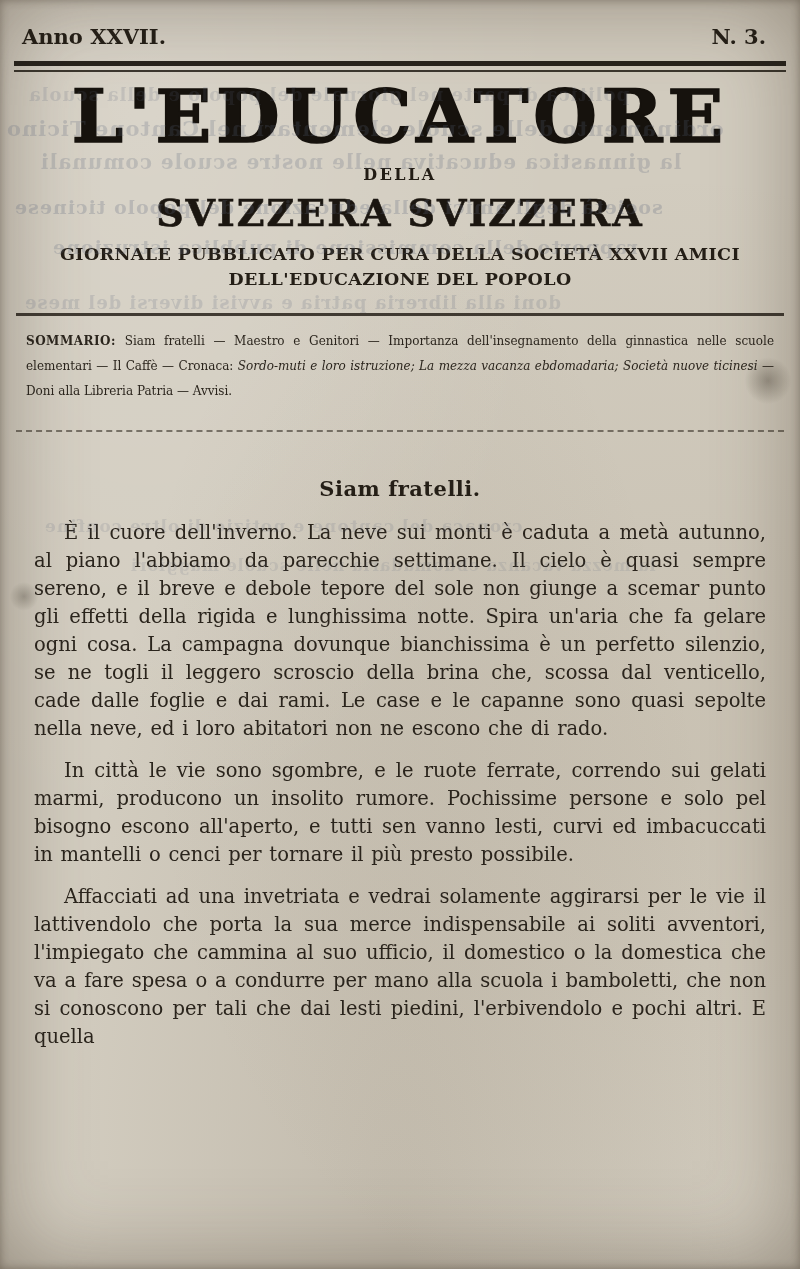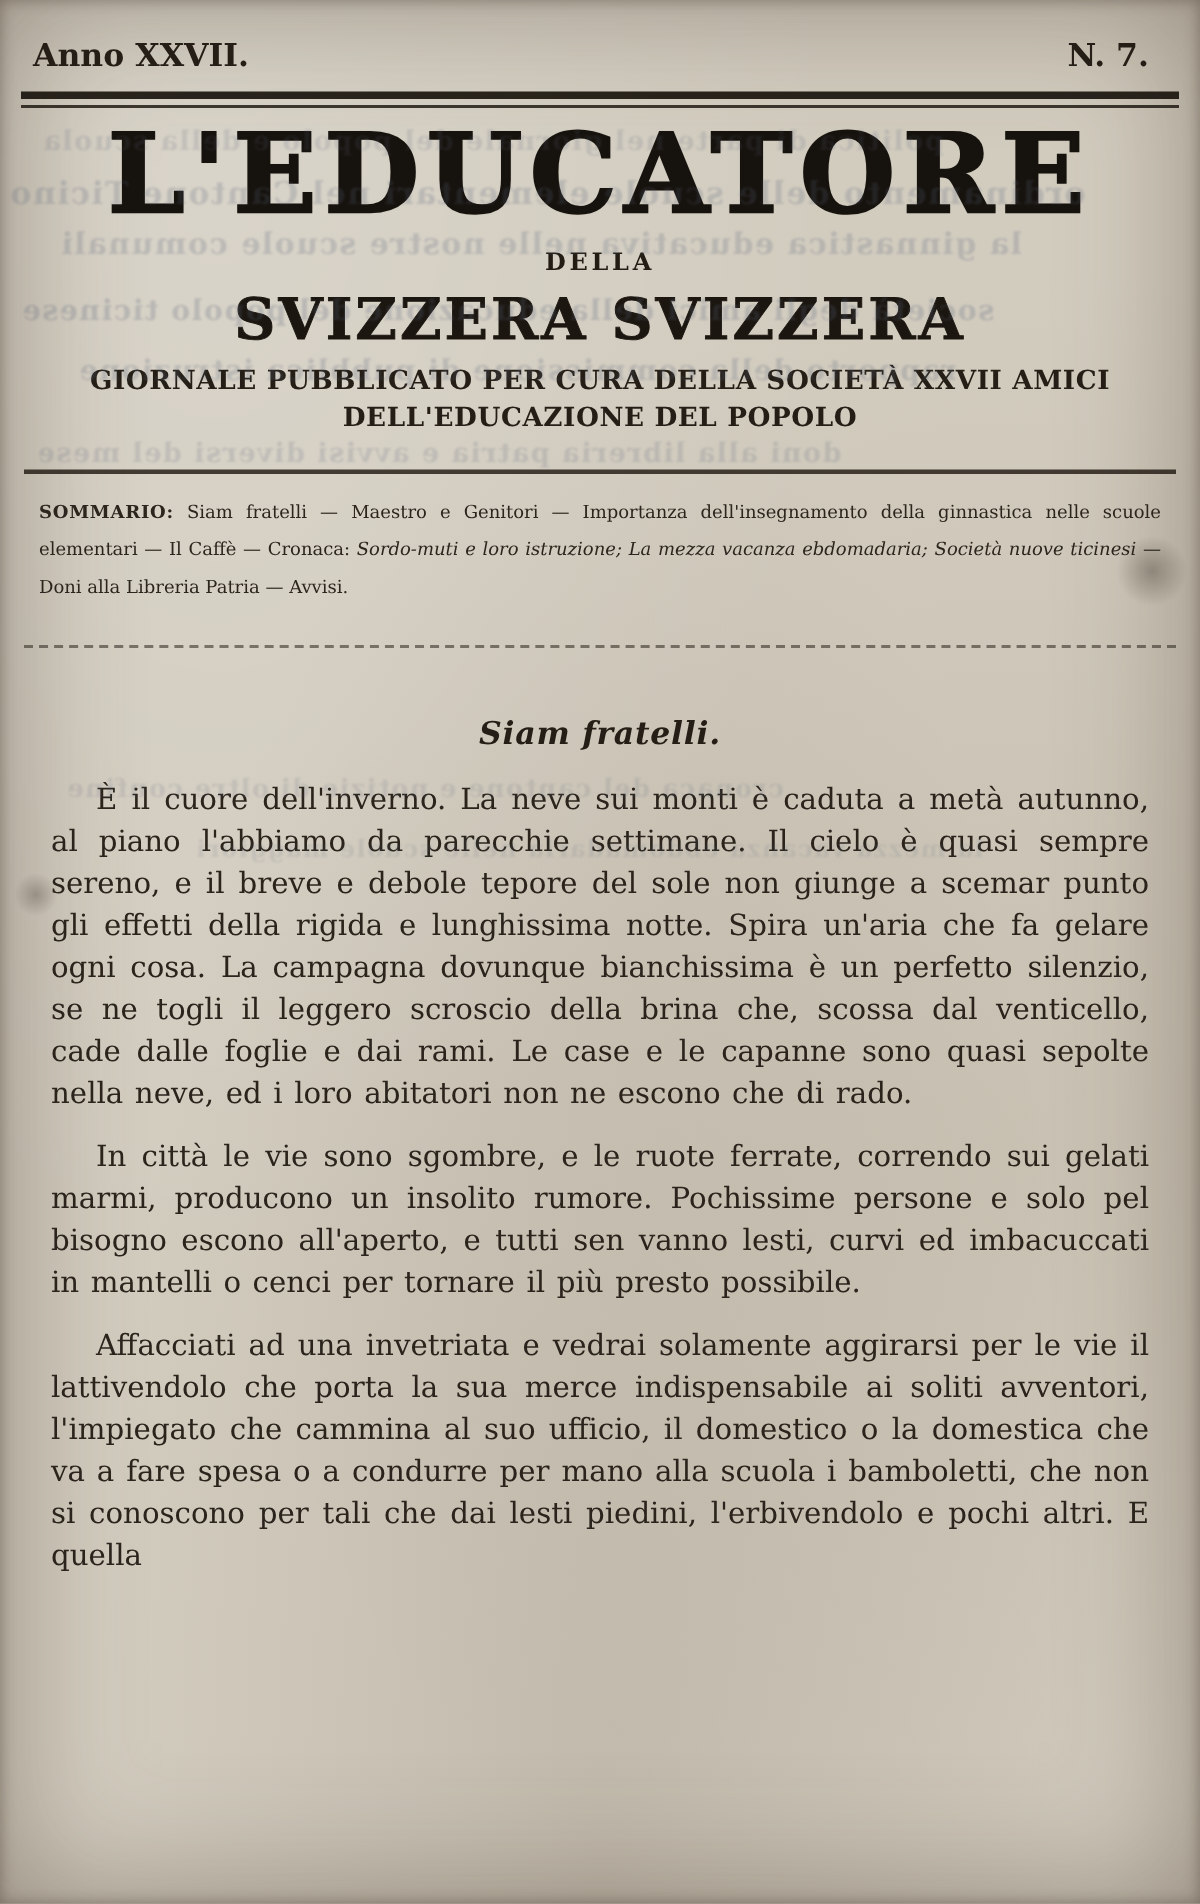--- a/index.html
+++ b/index.html
@@ -71,21 +71,21 @@
   
   .sommario{
     margin:13px 26px 0;font-size:12px;line-height:25px;
     text-align:justify;color:#2b251d;
   }
   .som-label{font-weight:bold;letter-spacing:.5px;}
   .som-italic{font-style:italic;}
   
   .article-title{
     margin:44px 0 0;text-align:center;
-    font-size:21px;font-weight:bold;letter-spacing:.5px;color:#241e16;font-style:italic;
+    font-size:21px;font-weight:bold;letter-spacing:.5px;color:#241e16;
   }
   .body-col{padding:0 34px;}
   .par{
     margin:14px 0 0;font-size:19.5px;line-height:28px;
     text-align:justify;text-indent:30px;word-spacing:1.5px;color:#2a241c;
   }
   .par.first{margin-top:18px;}
 </style>
 </head>
 <body>
@@ -98,21 +98,21 @@
     <span>la ginnastica educativa nelle nostre scuole comunali</span>
     <span>società degli amici della educazione del popolo ticinese</span>
     <span>rapporto della commissione di pubblica istruzione</span>
     <span>doni alla libreria patria e avvisi diversi del mese</span>
     <span>cronaca del cantone e notizie di oltre confine</span>
     <span>la mezza vacanza ebdomadaria nelle scuole maggiori</span>
   </div>
 
   <header class="dateline">
     <span class="vol">Anno XXVII.</span>
-    <span class="issue">N. 7.</span>
+    <span class="issue">N. 3.</span>
   </header>
 
   <div class="rule-double"></div>
 
   <h1 class="masthead">L'EDUCATORE</h1>
   <div class="della">DELLA</div>
   <h2 class="subtitle">SVIZZERA SVIZZERA</h2>
   <div class="publine">GIORNALE PUBBLICATO PER CURA DELLA SOCIETÀ XXVII AMICI</div>
   <div class="publine second">DELL'EDUCAZIONE DEL POPOLO</div>
 

